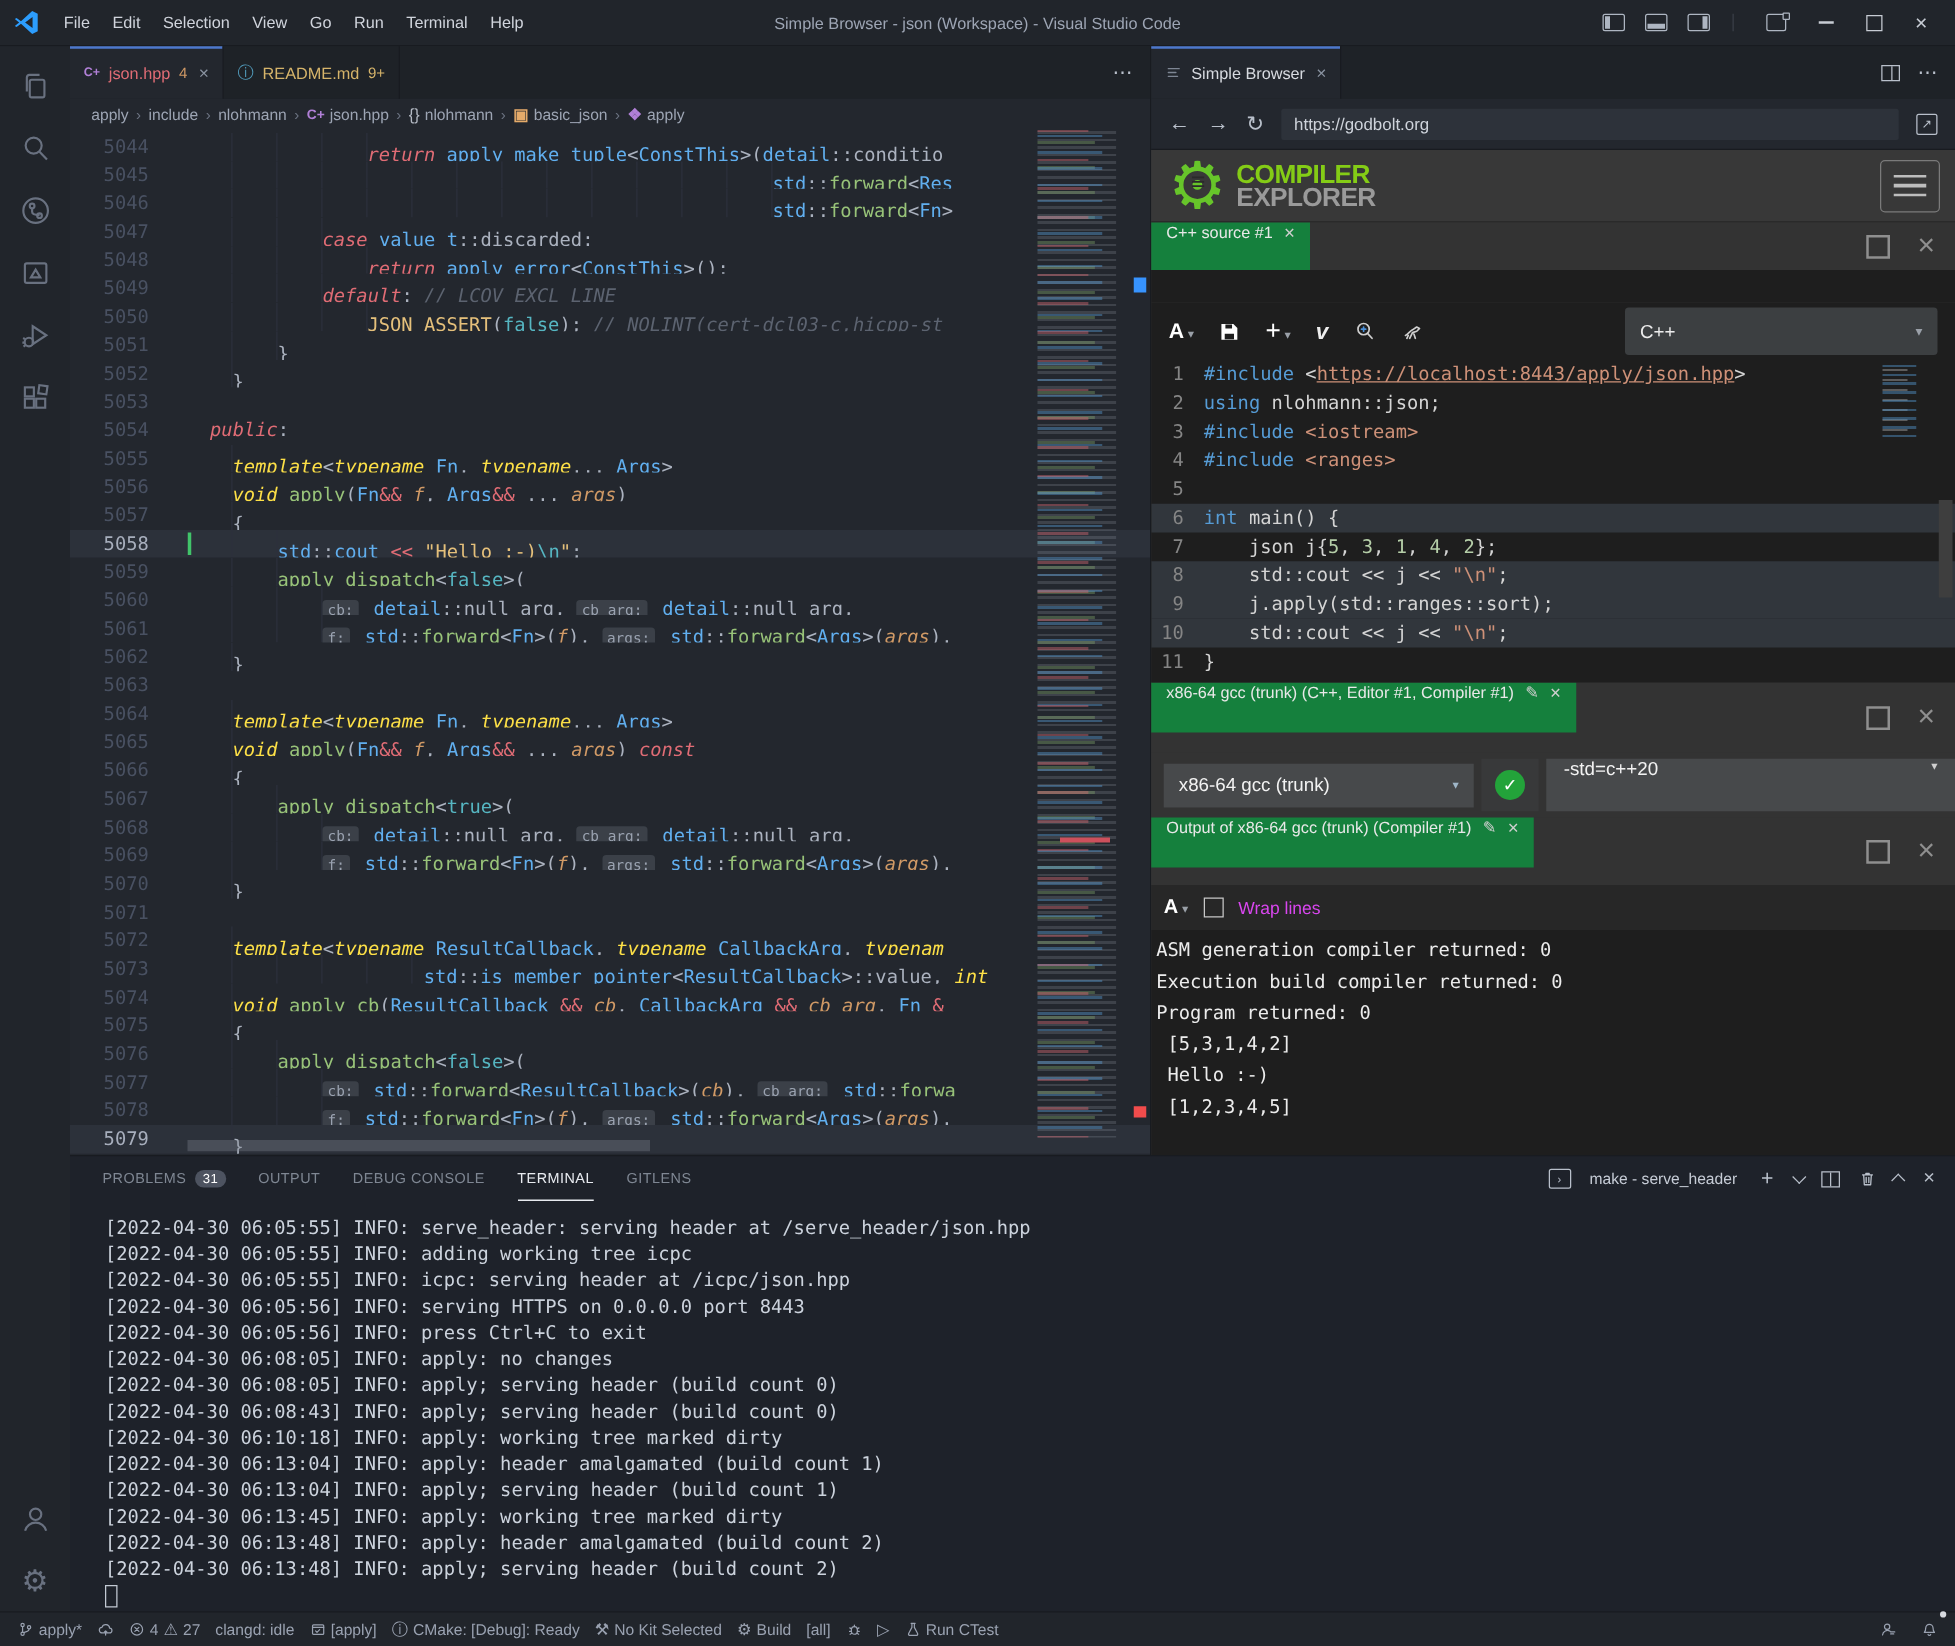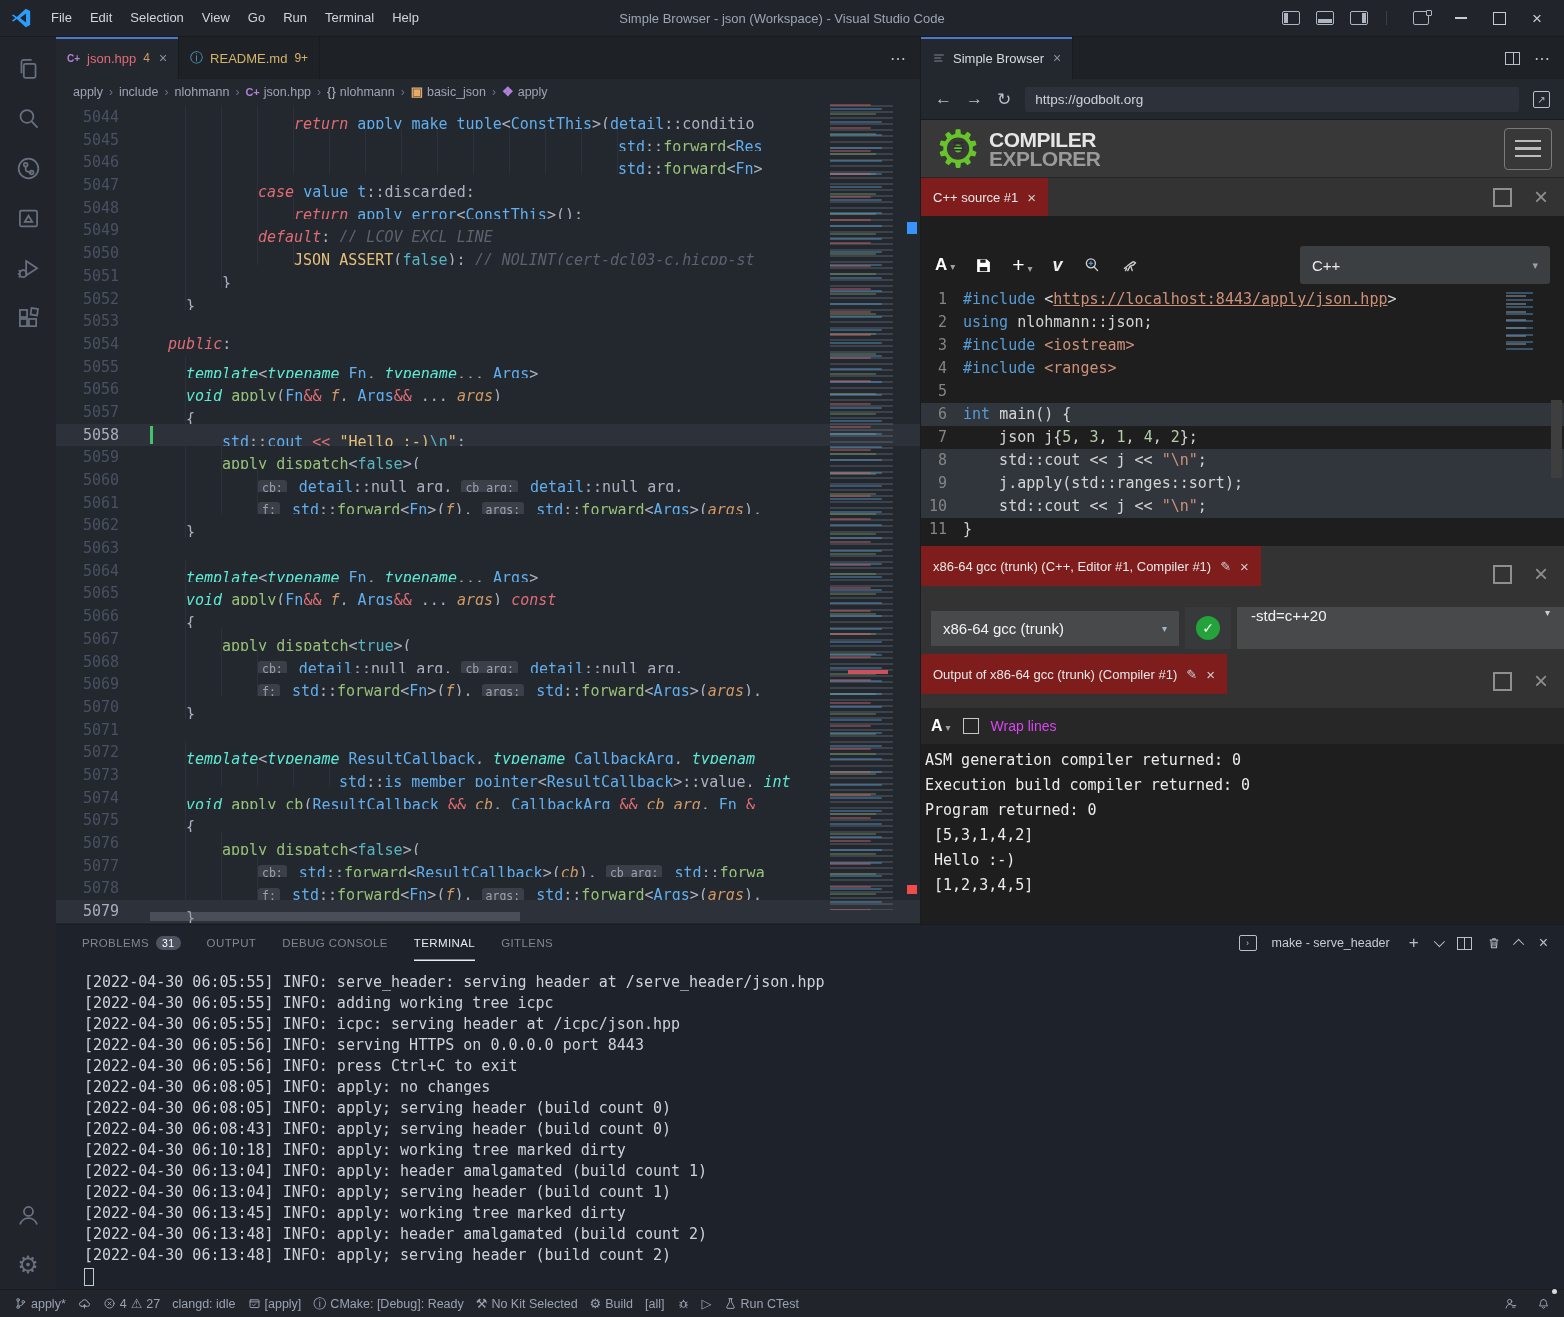--- a/index.html
+++ b/index.html
@@ -53,21 +53,21 @@
   .codearea{flex:1;position:relative;overflow:hidden;background:#23272e}
   .codelines{position:absolute;inset:2px 0 0 0;font-family:"DejaVu Sans Mono",monospace;font-size:15px}
   .cl{display:flex;height:22.7px;line-height:22.7px;white-space:pre;position:relative}
   .cl.hl{background:#2c313a}
   .gut{width:94px;flex:none;text-align:right;padding-right:31px;box-sizing:border-box;color:#495162}
   .cl.hl .gut{color:#a7aebc}
   .ct{flex:1;position:relative;overflow:hidden}
   .caret{position:absolute;left:0;top:2px;bottom:2px;width:3px;background:#41c46a}
   .gd{display:inline-block;width:36px;height:100%;box-shadow:inset -1px 0 0 #2c313c}
   .tk.k{color:#e06c75;font-style:italic}
-  .tk.y{color:#5eead4;font-style:italic}
+  .tk.y{color:#fde047;font-style:italic}
   .tk.c{color:#61afef}
   .tk.g{color:#98c379}
   .tk.o{color:#d19a66;font-style:italic}
   .tk.s{color:#e5c07b}
   .tk.e{color:#56b6c2}
   .tk.m{color:#5c6370;font-style:italic}
   .tk.p{color:#abb2bf}
   .tk.r{color:#e06c75}
   .tk.b{color:#56b6c2}
   .tk.h{background:#3b4048;color:#9aa2b0;border-radius:3px;padding:1px 4px;font-size:11.5px;font-style:normal;margin-right:3px}
@@ -89,28 +89,28 @@
   .bnav{height:40px;background:#23272e;display:flex;align-items:center;gap:14px;padding:0 14px;color:#b9c0cb;border-bottom:1px solid #181b20}
   .bnav .nicon{font-size:17px}
   .url{flex:1;height:25px;line-height:25px;background:#2d323a;border-radius:2px;color:#ced3db;font-size:13.5px;padding:0 10px;white-space:nowrap;overflow:hidden}
   .extbox{width:15px;height:15px;border:1.3px solid #b9c0cb;border-radius:2px;position:relative;font-size:10px;display:flex;align-items:center;justify-content:center}
 
   .ce{flex:1;display:flex;flex-direction:column;background:#333333;min-height:0}
   .cenav{height:57px;background:#383838;display:flex;align-items:center;padding:0 12px;border-bottom:1px solid #262626}
   .gear{color:#67c52a;font-size:52px;line-height:1;width:50px;height:52px;display:flex;align-items:center;justify-content:center;position:relative}
   .gear i{position:absolute;font-style:normal;font-size:20px;color:#2a2a2a;top:13px;letter-spacing:-1px}
   .brand{margin-left:6px;font-weight:bold;font-size:21px;line-height:19px;letter-spacing:-.5px}
-  .brand .b1{color:#e5e5e5}
+  .brand .b1{color:#84cc16}
   .brand .b2{color:#9a9a9a}
   .burger{margin-left:auto;width:46px;height:40px;border:1px solid #7a7a7a;border-radius:4px;display:flex;flex-direction:column;justify-content:center;gap:5px;align-items:center}
   .burger i{width:26px;height:2.5px;background:#bdbdbd}
 
   .glrow{display:flex;align-items:center;background:#333333}
   .gltabs{height:38px}
-  .gltab{align-self:flex-start;height:38px;display:flex;align-items:center;gap:9px;background:#7f1d1d;color:#e8e8e8;font-size:13px;padding:0 12px;white-space:nowrap}
+  .gltab{align-self:flex-start;height:38px;display:flex;gap:9px;background:#15803d;color:#e8e8e8;font-size:13px;padding:0 12px;white-space:nowrap}
   .glx{color:#cfcfcf;font-size:15px}
   .glpencil{font-size:13px;color:#cfcfcf}
   .glctl{margin-left:auto;display:flex;gap:22px;align-items:center;padding-right:16px;color:#8f8f8f}
   .glmax{width:15px;height:15px;border:2px solid #8f8f8f}
   .glclose{font-size:24px;line-height:1;color:#8f8f8f}
   .glgap{height:26px;background:#1e1e1e}
 
   .srcbar{height:46px;background:#1e1e1e;display:flex;align-items:center;gap:20px;padding:0 14px;color:#e8e8e8}
   .srcbar .A{font-weight:bold;font-size:17px;color:#fff}
   .drop{color:#9aa0a8;font-size:10px;margin-left:3px}

